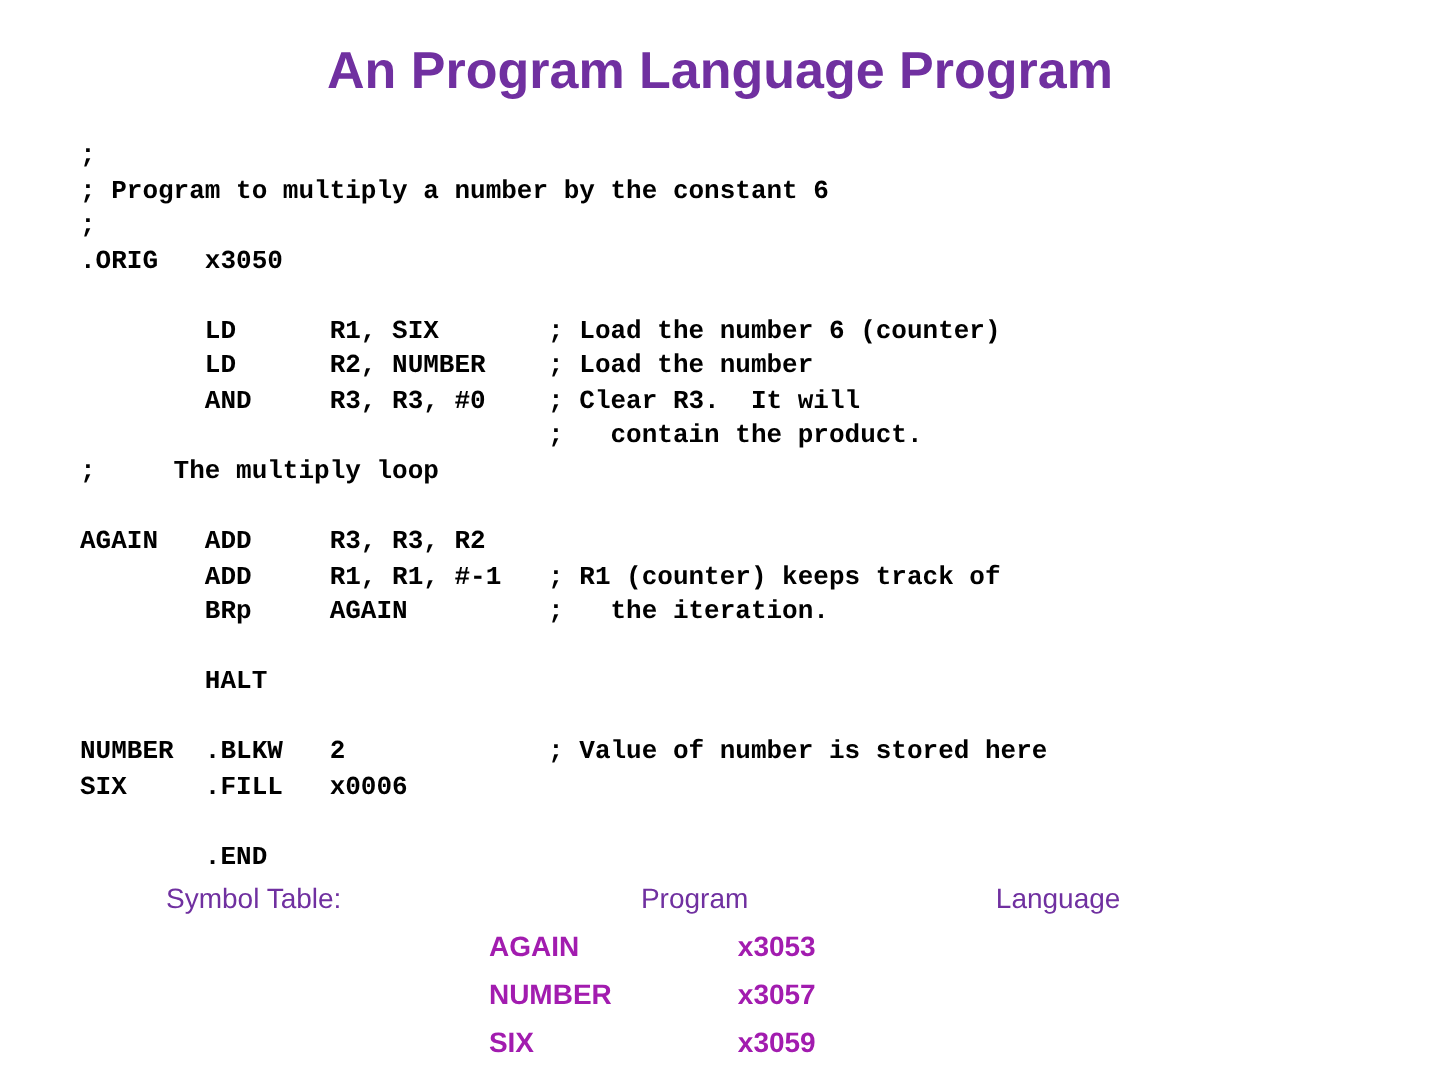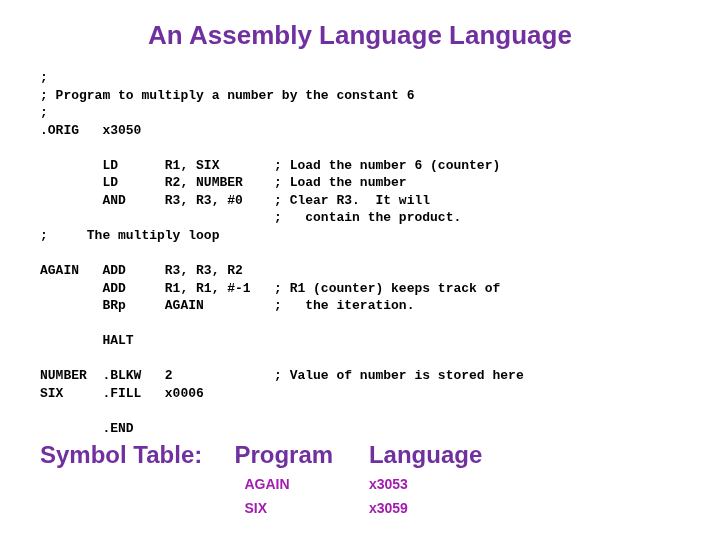--- a/index.html
+++ b/index.html
@@ -22,23 +22,24 @@
     font-family: "Courier New", monospace;
     font-size: 13px;
     font-weight: bold;
     color: #000;
     white-space: pre;
     line-height: 1.35;
   }
   .sym-head {
     display: inline-block;
     font-family: "Comic Sans MS", cursive, sans-serif;
-    font-size: 24px;
-    font-weight: bold;
+    font-size: 14px;
+    font-weight: normal;
     color: #7030a0;
+    margin-left: 43px;
   }
   .sym-row {
     font-family: "Comic Sans MS", cursive, sans-serif;
     font-size: 14px;
     font-weight: bold;
     color: #a21caf;
   }
   .sym-table {
     margin-top: 4px;
   }
@@ -46,21 +47,21 @@
   .sym-table .col2 { display:inline-block; width:130px; }
   .sym-table .col3 { display:inline-block; }
   .sym-row-line { margin-top:6px; }
   .sym-row-line .c1 { display:inline-block; width:200px; }
   .sym-row-line .c2 { display:inline-block; width:120px; }
   .sym-row-line .c3 { display:inline-block;text-align:center; }
 </style>
 </head>
 <body>
 
-<div class="title">An Assembly Language Language</div>
+<div class="title">An Program Language Program</div>
 
 <div class="code">;
 ; Program to multiply a number by the constant 6
 ;
 .ORIG   x3050
 
         LD      R1, SIX       ; Load the number 6 (counter)
         LD      R2, NUMBER    ; Load the number
         AND     R3, R3, #0    ; Clear R3.  It will
                               ;   contain the product.
@@ -83,16 +84,21 @@
     <span class="sym-head col2">Program</span>
     <span class="sym-head col3">Language</span>
   </div>
   <div class="sym-row-line">
     <span class="c1"></span>
     <span class="sym-row c2">AGAIN</span>
     <span class="sym-row c3">x3053</span>
   </div>
   <div class="sym-row-line">
     <span class="c1"></span>
+    <span class="sym-row c2">NUMBER</span>
+    <span class="sym-row c3">x3057</span>
+  </div>
+  <div class="sym-row-line">
+    <span class="c1"></span>
     <span class="sym-row c2">SIX</span>
     <span class="sym-row c3">x3059</span>
   </div>
 </div>
 
 </body></html>

